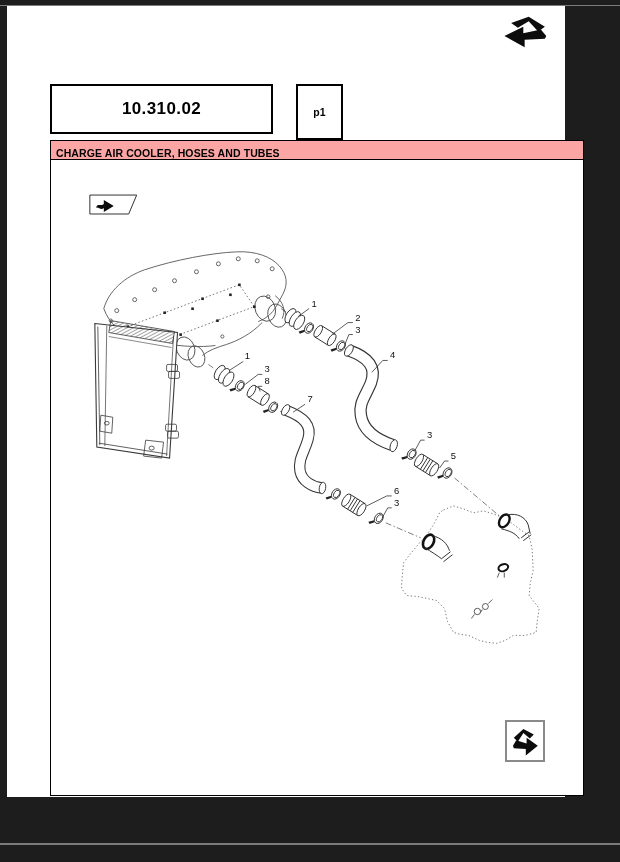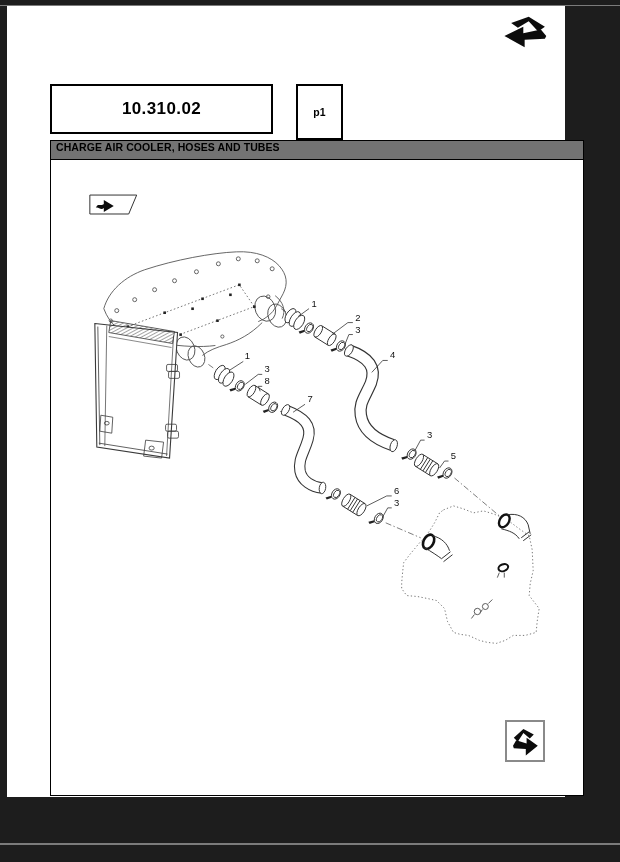--- a/index.html
+++ b/index.html
@@ -5,21 +5,21 @@
   * { margin:0; padding:0; box-sizing:border-box; }
   html,body { width:620px; height:862px; }
   body { position:relative; background:#1d1d1d; font-family:"Liberation Sans", sans-serif; overflow:hidden; }
   .top-bar { position:absolute; left:0; top:0; width:620px; height:5px; background:#1d1d1d; }
   .top-divider { position:absolute; left:0; top:5px; width:620px; height:1px; background:#7b7b7b; }
   .page { position:absolute; left:7px; top:6px; width:558px; height:791px; background:#ffffff; }
   .section-box { position:absolute; left:43px; top:78px; width:223px; height:50px; border:2px solid #000; display:flex; align-items:center; justify-content:center; background:#fff; }
   .section-box span { font-size:17px; font-weight:bold; letter-spacing:.4px; color:#000; }
   .pagenum-box { position:absolute; left:264px; top:78px; width:47px; height:56px; border:2px solid #000; display:flex; align-items:center; justify-content:center; background:#fff;margin-left:25px; }
   .pagenum-box span { font-size:10.5px; font-weight:bold; color:#000; }
-  .title-bar { position:absolute; left:43px; top:134px; width:534px; height:20px; border:1.6px solid #000; display:flex; align-items:flex-start; background:#737373; }
+  .title-bar { position:absolute; left:43px; top:134px; width:534px; height:20px; border:1.6px solid #000; display:flex; align-items:flex-end; background:#fca5a5; }
   .title-bar span { font-size:10.5px; font-weight:bold; padding-left:5px; letter-spacing:.1px; color:#000; white-space:nowrap; }
   .diagram-box { position:absolute; left:43px; top:153.5px; width:534px; height:636px; border:1.6px solid #000; border-top:none; background:#fff; }
   .diagram-box > svg.art { position:absolute; left:0; top:0; width:100%; height:100%; }
   .next-btn { position:absolute; left:454px; top:560px; width:40px; height:42px; border:2px solid #8a8a8a; background:#fff; display:flex; align-items:center; justify-content:center; }
   .prev-arrow { position:absolute; left:492px; top:6px; width:54px; height:37px; }
   .bottom-bar { position:absolute; left:0; top:797px; width:620px; height:65px; background:#1d1d1d; }
   .bottom-divider { position:absolute; left:0; top:46px; width:620px; height:2px; background:#7b7b7b; }
   text.callout { font-family:"Liberation Sans", sans-serif; font-size:9.5px; fill:#111; }
 </style>
 </head>

